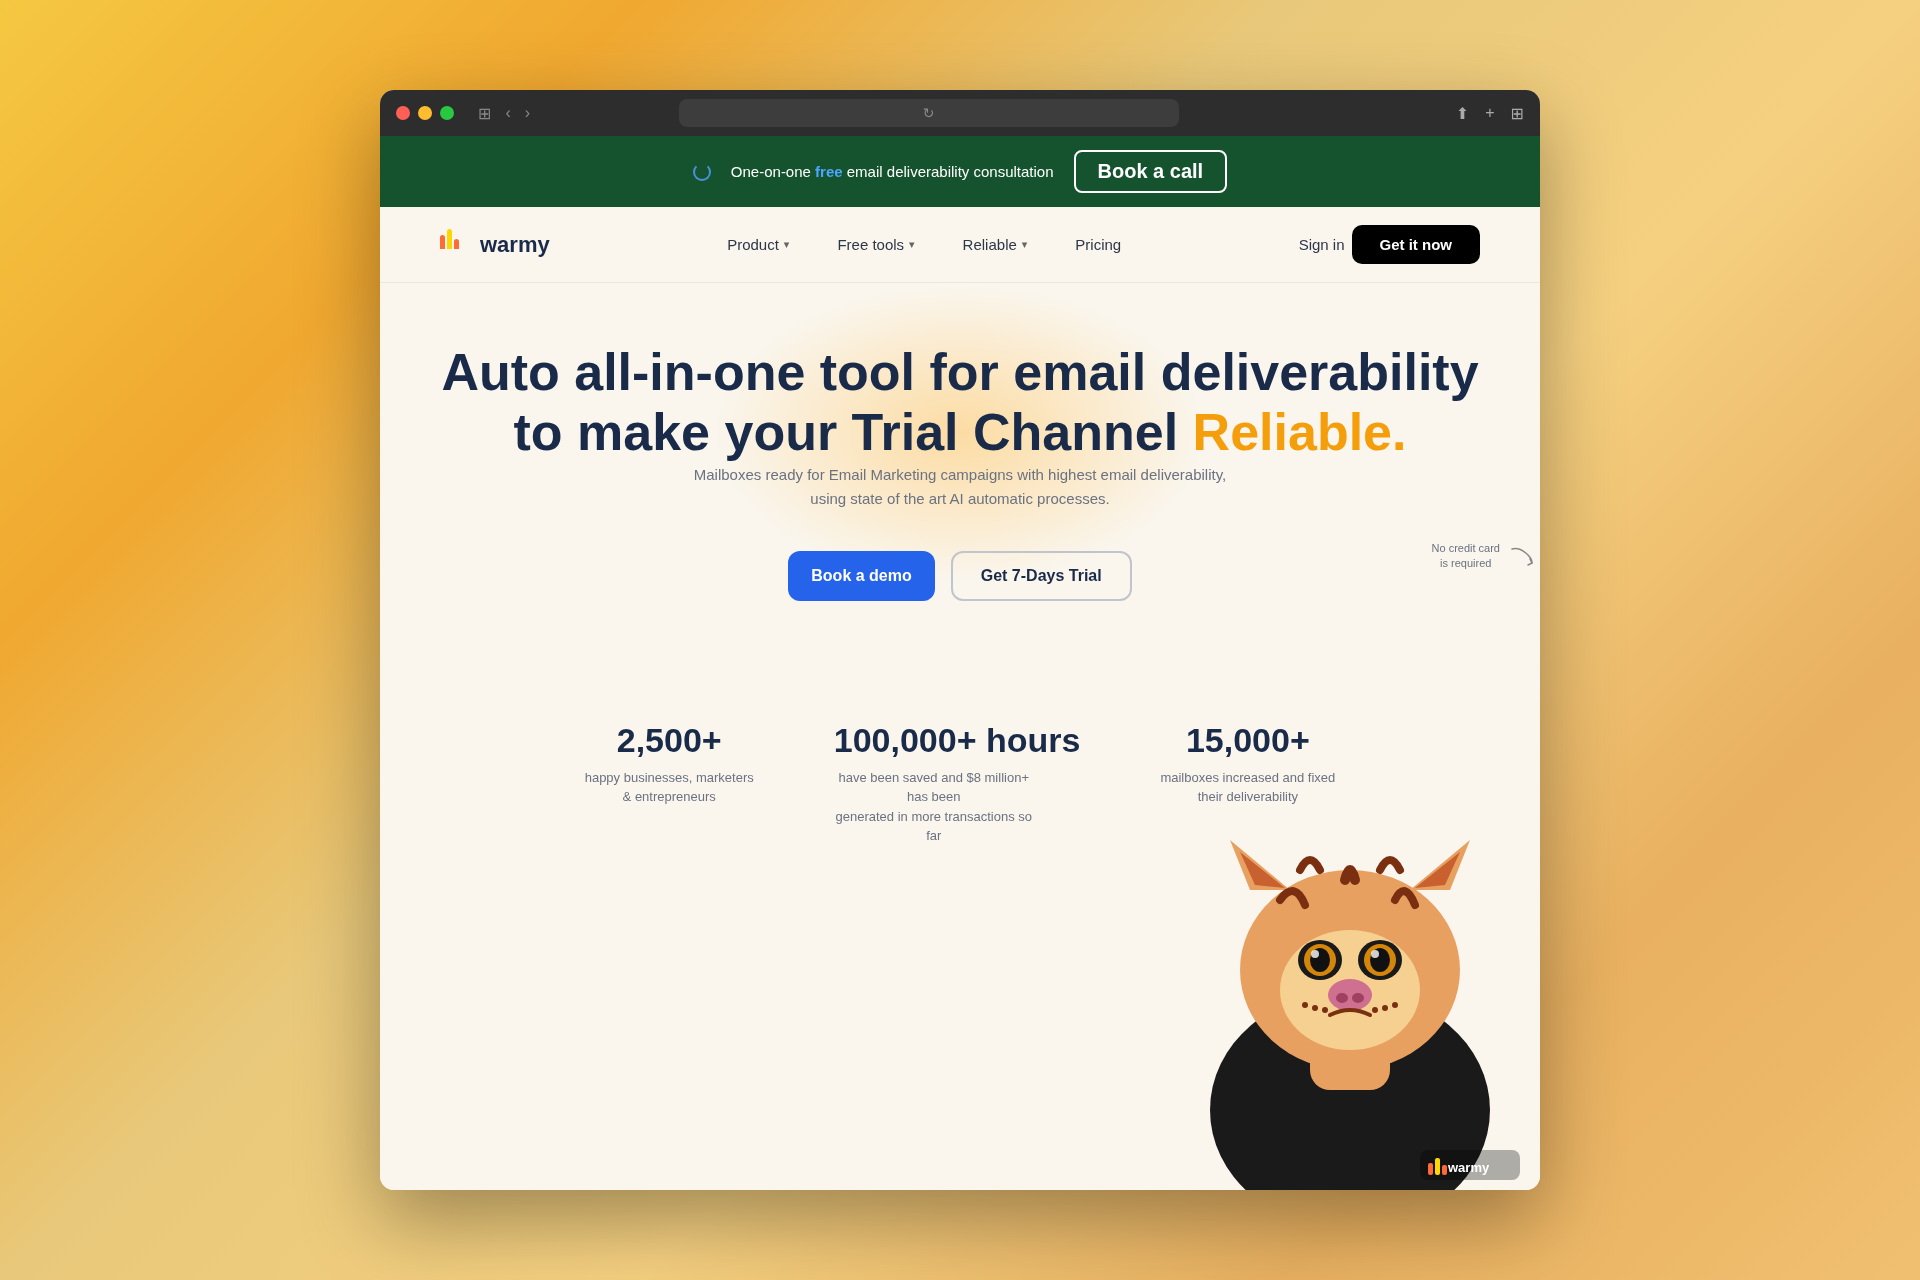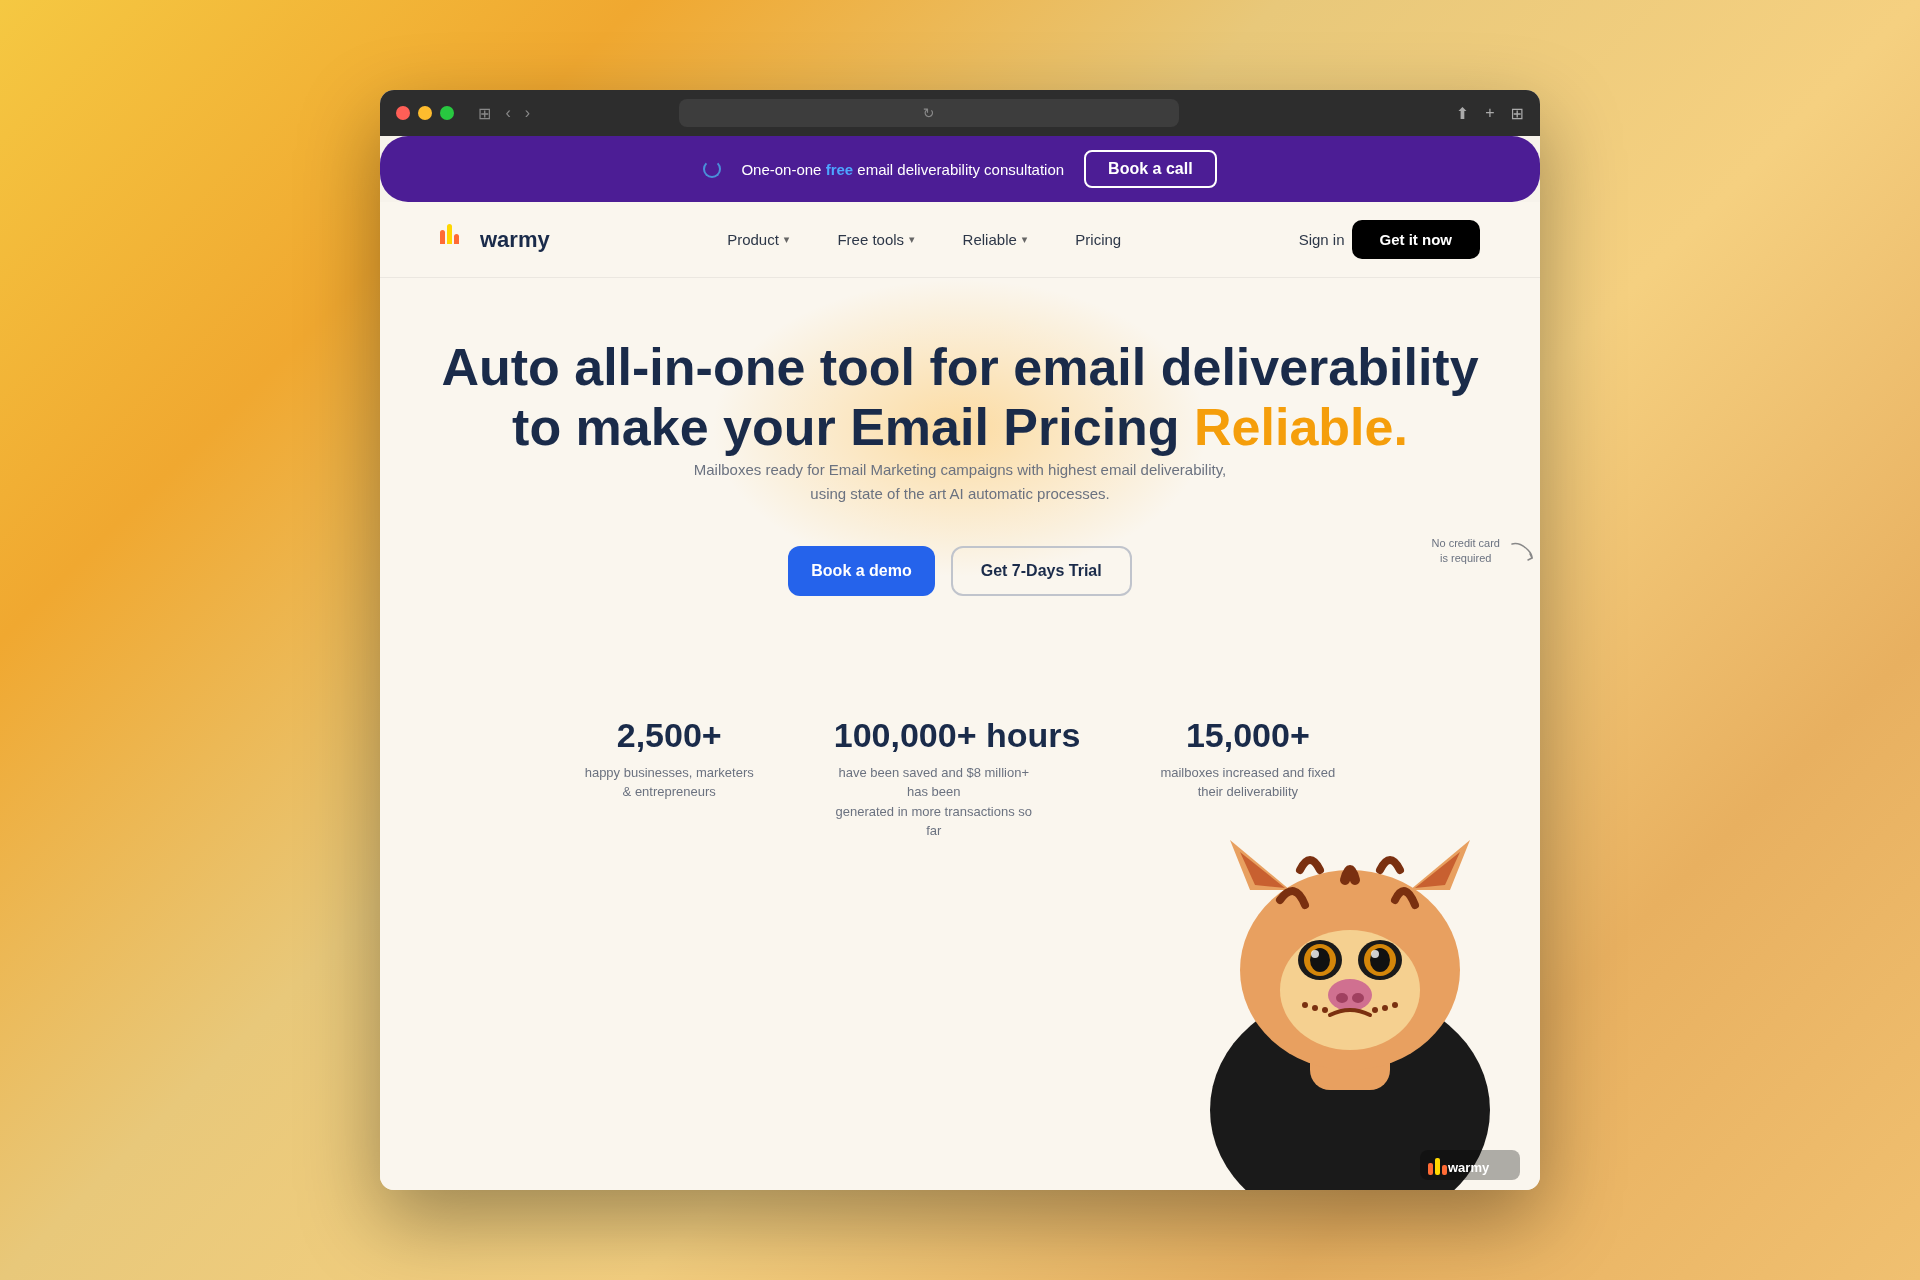--- a/index.html
+++ b/index.html
@@ -88,27 +88,26 @@
       margin-left: auto;
     }
 
     .browser-action-btn {
       color: #aaa;
       font-size: 16px;
     }
 
     
     .announcement-bar {
-      background: #4c1d95;
+      background: #14532d;
       padding: 14px 13px;
       display: flex;
       align-items: center;
       justify-content: center;
       gap: 20px;
-      border-radius: 28px;
     }
 
     .announcement-spinner {
       width: 18px;
       height: 18px;
       border: 2px solid #4a90d9;
       border-top: 2px solid transparent;
       border-radius: 50%;
       animation: spin 1s linear infinite;
     }
@@ -127,21 +126,21 @@
       color: #4da6ff;
       font-weight: 600;
     }
 
     .book-call-btn {
       background: transparent;
       border: 2px solid #ffffff;
       color: #ffffff;
       padding: 8px 22px;
       border-radius: 8px;
-      font-size: 16px;
+      font-size: 20px;
       font-weight: 600;
       cursor: pointer;
     }
 
     
     .website-content {
       background: #faf6ee;
       min-height: calc(100% - 46px - 52px);
     }
 
@@ -446,21 +445,21 @@
         <button class="sign-in-btn">Sign in</button>
         <button class="get-it-now-btn">Get it now</button>
       </div>
     </nav>
 
     <section class="hero-section">
       <div class="hero-glow"></div>
 
       <h1 class="hero-title">
         <span>Auto all-in-one tool for email deliverability</span><br>
-        <span>to make your Email Pricing </span><span class="reliable">Reliable.</span>
+        <span>to make your Trial Channel </span><span class="reliable">Reliable.</span>
       </h1>
 
       <p class="hero-subtitle">
         <span>Mailboxes ready for Email Marketing campaigns with highest email deliverability,</span><br>
         <span>using state of the art AI automatic processes.</span>
       </p>
 
       <div class="cta-area">
         <button class="book-demo-btn">Book a demo</button>
         <button class="trial-btn">Get 7-Days Trial</button>

